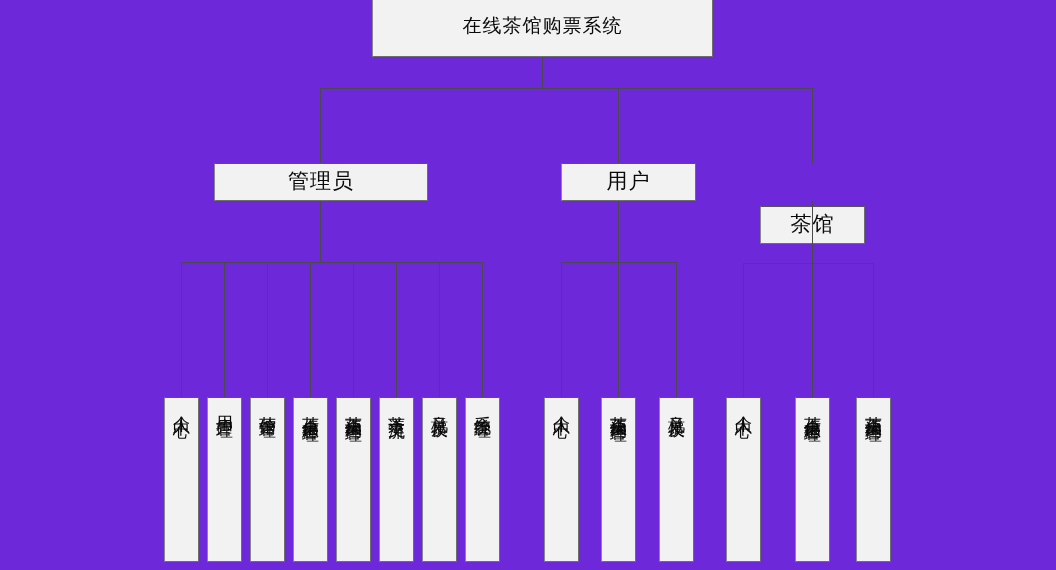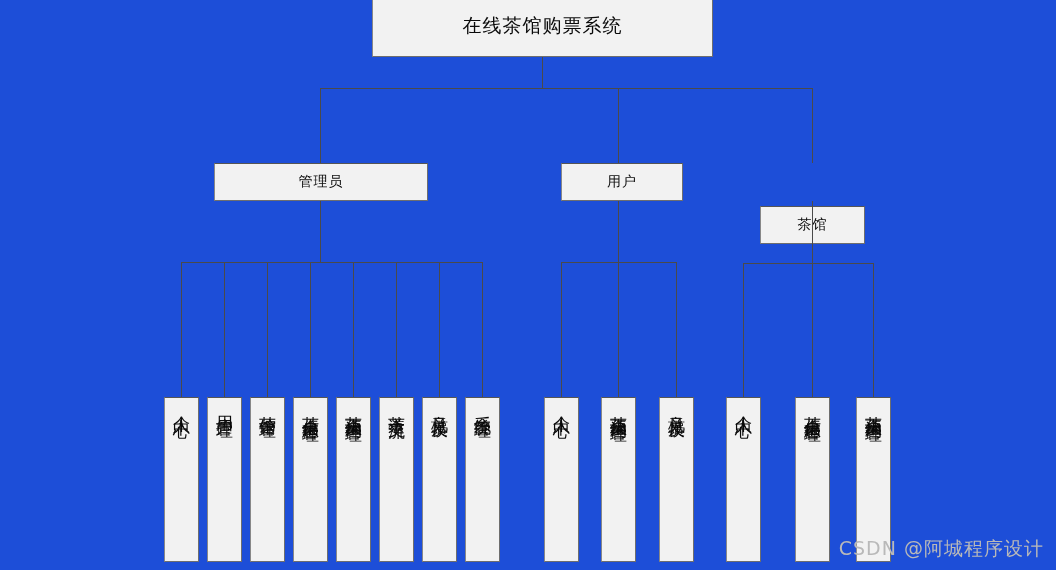--- a/index.html
+++ b/index.html
@@ -11,21 +11,21 @@
     width: 1056px;
     height: 570px;
     background: #f0f0f0;
     font-family: "DejaVu Sans", "Liberation Sans", sans-serif;
     overflow: hidden;
   }
   #diagram {
     position: relative;
     width: 1056px;
     height: 570px;
-    background: #1d4ed8;
+    background: #6d28d9;
   }
 
   
   .node {
     position: absolute;
     box-sizing: border-box;
     background: #f2f2f2;
     border: 1px solid #6e6e6e;
     border-top-color: #555;
     border-left-color: #888;
@@ -33,21 +33,21 @@
     align-items: center;
     justify-content: center;
     color: #0a0a0a;
     line-height: 1.12;
   }
   .node-root {
     font-size: 19px;
     letter-spacing: 1px;
   }
   .node-l2 {
-    font-size: 14px;
+    font-size: 21px;
     letter-spacing: 1px;
     align-items: center;
   }
   .node-leaf {
     font-size: 17px;
     writing-mode: vertical-rl;
     text-orientation: upright;
     letter-spacing: 2px;
     padding: 4px 0;
     justify-content: flex-start;
@@ -93,21 +93,21 @@
 
   <div class="line hline" style="left:320px; top:88px; width:493px;"></div>
 
   <div class="line vline" style="left:320px; top:88px; height:75px;"></div>
   <div class="line vline" style="left:618px; top:88px; height:75px;"></div>
   <div class="line vline" style="left:812px; top:88px; height:75px;"></div>
 
   <div class="node node-l2" style="left:214px; top:163px; width:214px; height:38px;">
     <span>管理员</span>
   </div>
-  <div class="node node-l2" style="left:561px; top:163px; width:122px; height:38px;">
+  <div class="node node-l2" style="left:561px; top:163px; width:135px; height:38px;">
     <span>用户</span>
   </div>
   <div class="node node-l2" style="left:760px; top:163px; width:105px; height:38px;margin-top:43px;">
     <span>茶馆</span>
   </div>
 
   <div class="line vline" style="left:320px; top:201px; height:61px;"></div>
   <div class="line hline" style="left:181px; top:262px; width:302px;"></div>
   <div class="line vline" style="left:181px; top:262px; height:135px;"></div>
   <div class="line vline" style="left:224px; top:262px; height:135px;"></div>
@@ -168,15 +168,14 @@
   <div class="node node-leaf" style="left:726px; top:397px; width:35px; height:165px;">
     <span class="leaf-text">个人中心</span>
   </div>
   <div class="node node-leaf" style="left:795px; top:397px; width:35px; height:165px;">
     <span class="leaf-text">茶桌信息管理</span>
   </div>
   <div class="node node-leaf" style="left:856px; top:397px; width:35px; height:165px;">
     <span class="leaf-text">茶桌预约管理</span>
   </div>
 
-  <div id="watermark">CSDN @阿城程序设计</div>
 
 </div>
 
 </body></html>

